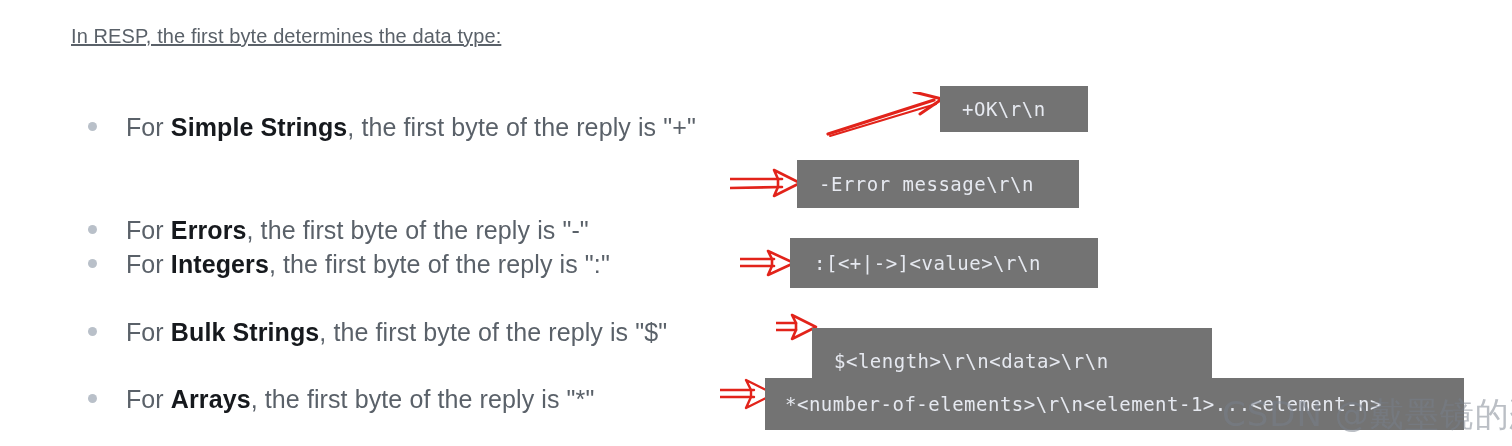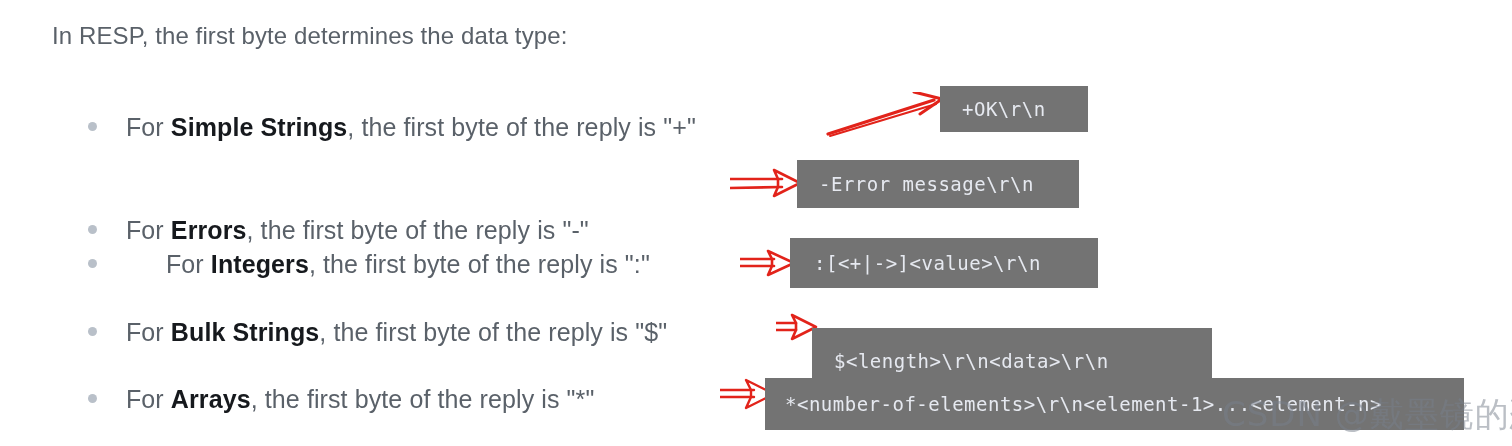--- a/index.html
+++ b/index.html
@@ -17,27 +17,28 @@
   }
 
   #page-root {
     position: absolute;
     inset: 0;
   }
 
   
   .intro {
     position: absolute;
-    left: 52px;
+    left: 71px;
     top: 20px;
-    font-size: 24px;
+    font-size: 20px;
     line-height: 32px;
     color: #5a6169;
     letter-spacing: 0.1px;
     white-space: nowrap;
+    text-decoration: underline;
   }
 
   
   .bullet-list {
     position: absolute;
     left: 0;
     top: 0;
     width: 100%;
     height: 100%;
   }
@@ -68,21 +69,21 @@
   .bullet-text b {
     color: #16191d;
     font-weight: 700;
   }
   .bullet-text .q {
     color: #5a6169;
   }
 
   .row-1 { top: 112px; }
   .row-2 { top: 181px; margin-top: 34px; }
-  .row-3 { top: 249px; gap: 40px; }
+  .row-3 { top: 249px; }
   .row-4 { top: 317px; }
   .row-5 { top: 384px; }
 
   
   .code-box {
     position: absolute;
     background: #737373;
     display: flex;
     align-items: center;
     box-sizing: border-box;

